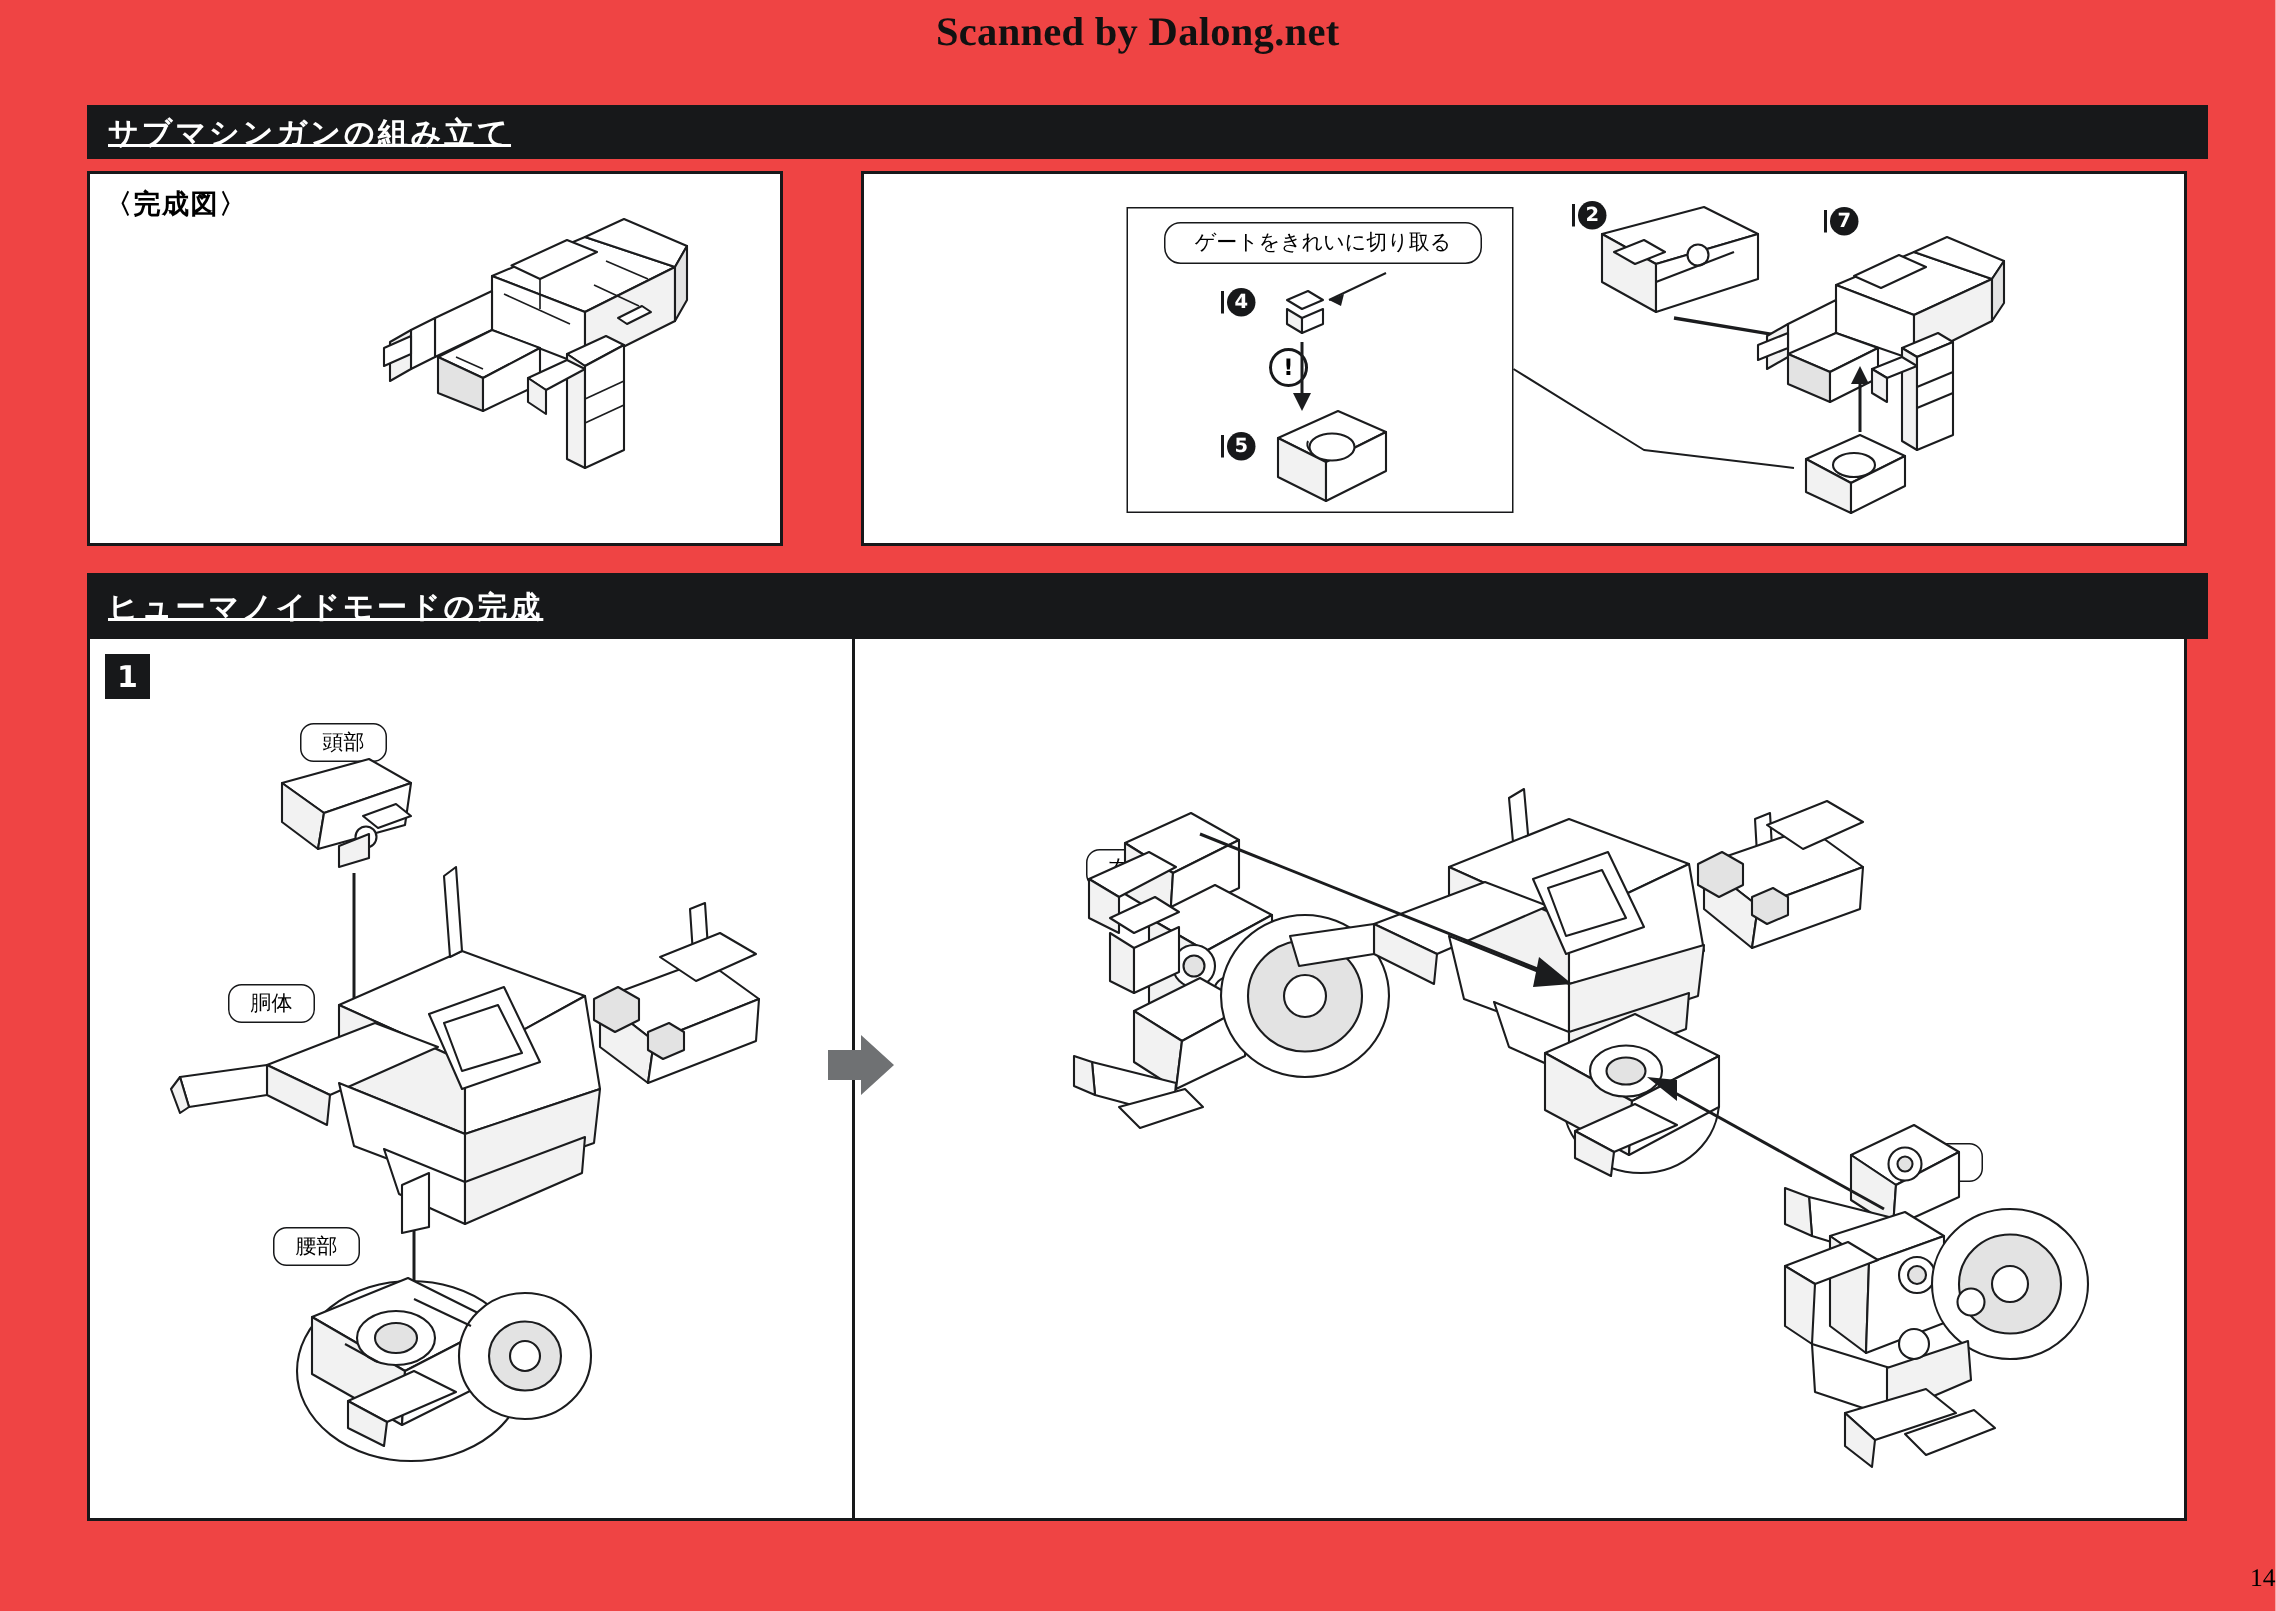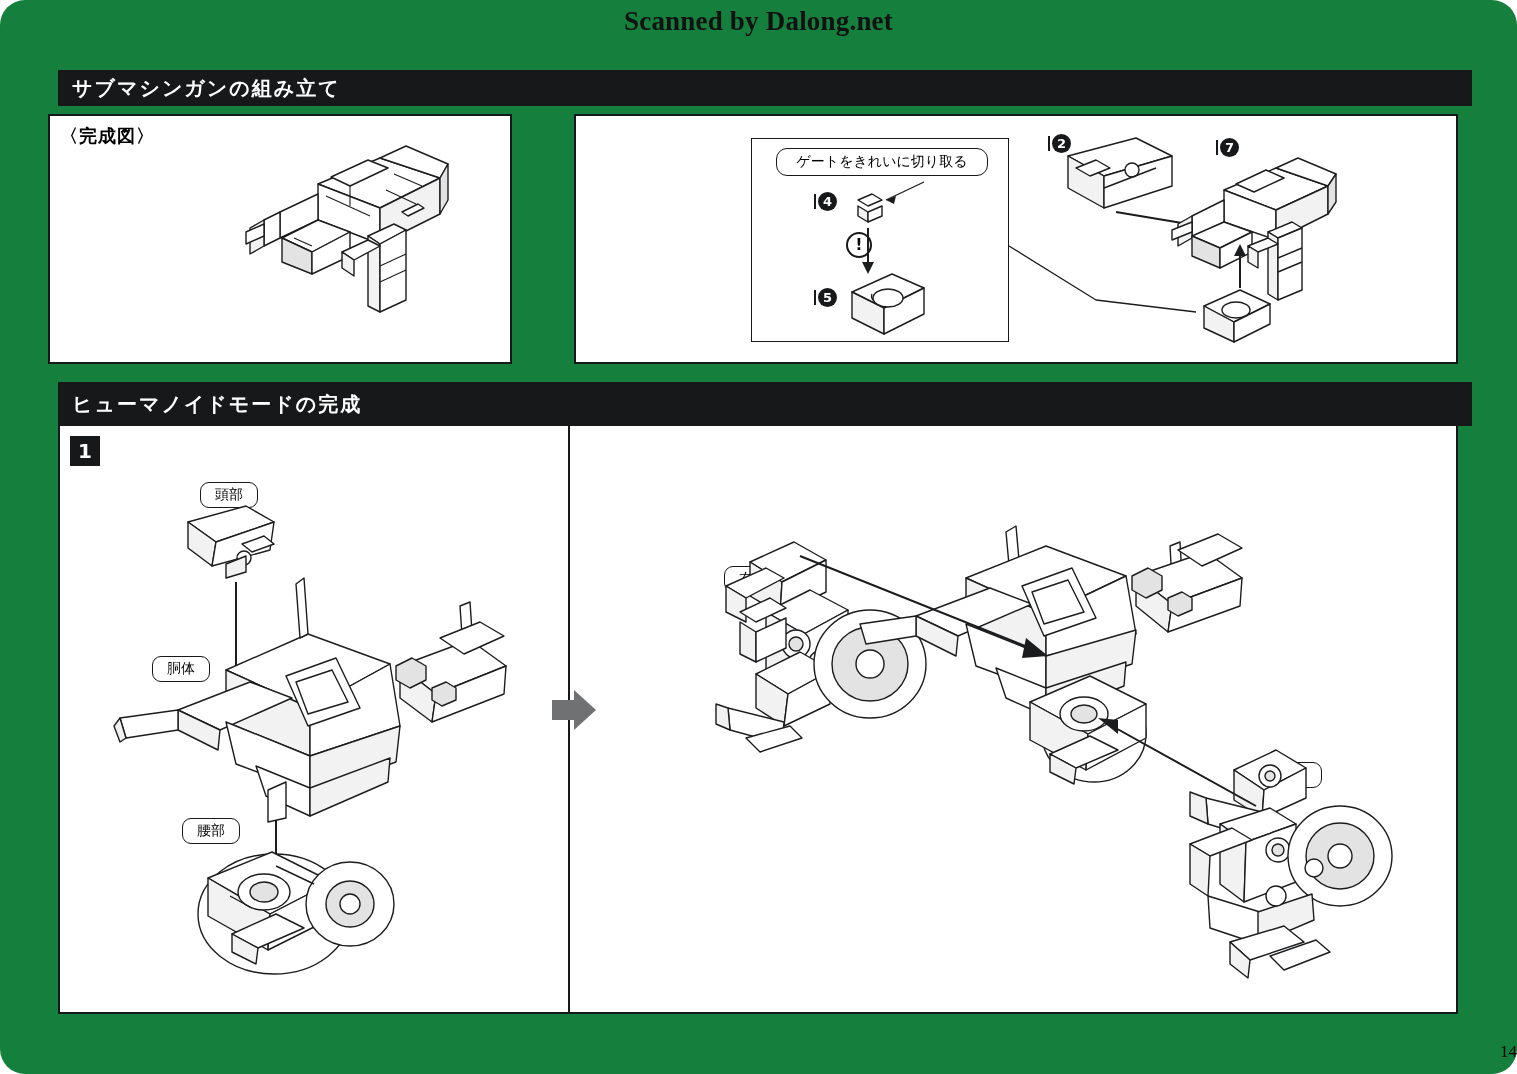--- a/index.html
+++ b/index.html
@@ -13,22 +13,21 @@
     font-family: "Liberation Sans", sans-serif;
     color: #000;
     position: relative;
     overflow: hidden;
   }
   .page {
     position: absolute;
     left: 0; top: 0;
     width: 1517px;
     height: 1074px;
-    background: #15803d;
-    border-radius: 25px;
+    background: #ef4444;
   }
   
   .scan-watermark {
     position: absolute;
     top: 6px;
     left: 0;
     width: 100%;
     text-align: center;
     font-family: "Liberation Serif", serif;
     font-weight: bold;
@@ -41,20 +40,21 @@
     position: absolute;
     background: #17181a;
     color: #fff;
     display: flex;
     align-items: center;
     padding-left: 14px;
     font-size: 20px;
     font-weight: bold;
     letter-spacing: 2px;
     font-family: "DejaVu Sans", "Liberation Sans", sans-serif;
+    text-decoration: underline;
   }
   .panel {
     position: absolute;
     border: 2px solid #17181a;
     background: #ffffff;
     box-sizing: border-box;
   }
   .panel-label {
     position: absolute;
     font-size: 18px;
@@ -167,21 +167,21 @@
 <body>
 
 <div class="page">
 
   <div class="scan-watermark">Scanned by Dalong.net</div>
 
   <div class="section-bar" style="left:58px; top:70px; width:1400px; height:36px;">
     <span>サブマシンガンの組み立て</span>
   </div>
 
-  <div class="panel" style="left:48px; top:114px; width:464px; height:250px;text-align:center;">
+  <div class="panel" style="left:58px; top:114px; width:464px; height:250px;text-align:center;">
     <div class="panel-label" style="left:10px; top:8px;">〈完成図〉</div>
 
     <svg width="504" height="246" viewBox="0 0 504 246">
       <g stroke-width="1.4" stroke-linejoin="round">
 
         <polygon class="fillw" points="268,68 330,42 390,62 330,92"></polygon>
         <polygon class="fillw" points="268,68 330,92 330,128 268,104"></polygon>
         <polygon class="fillg" points="330,92 390,62 390,98 330,128"></polygon>
 
         <polygon class="fillw" points="330,42 356,30 398,48 390,62"></polygon>

